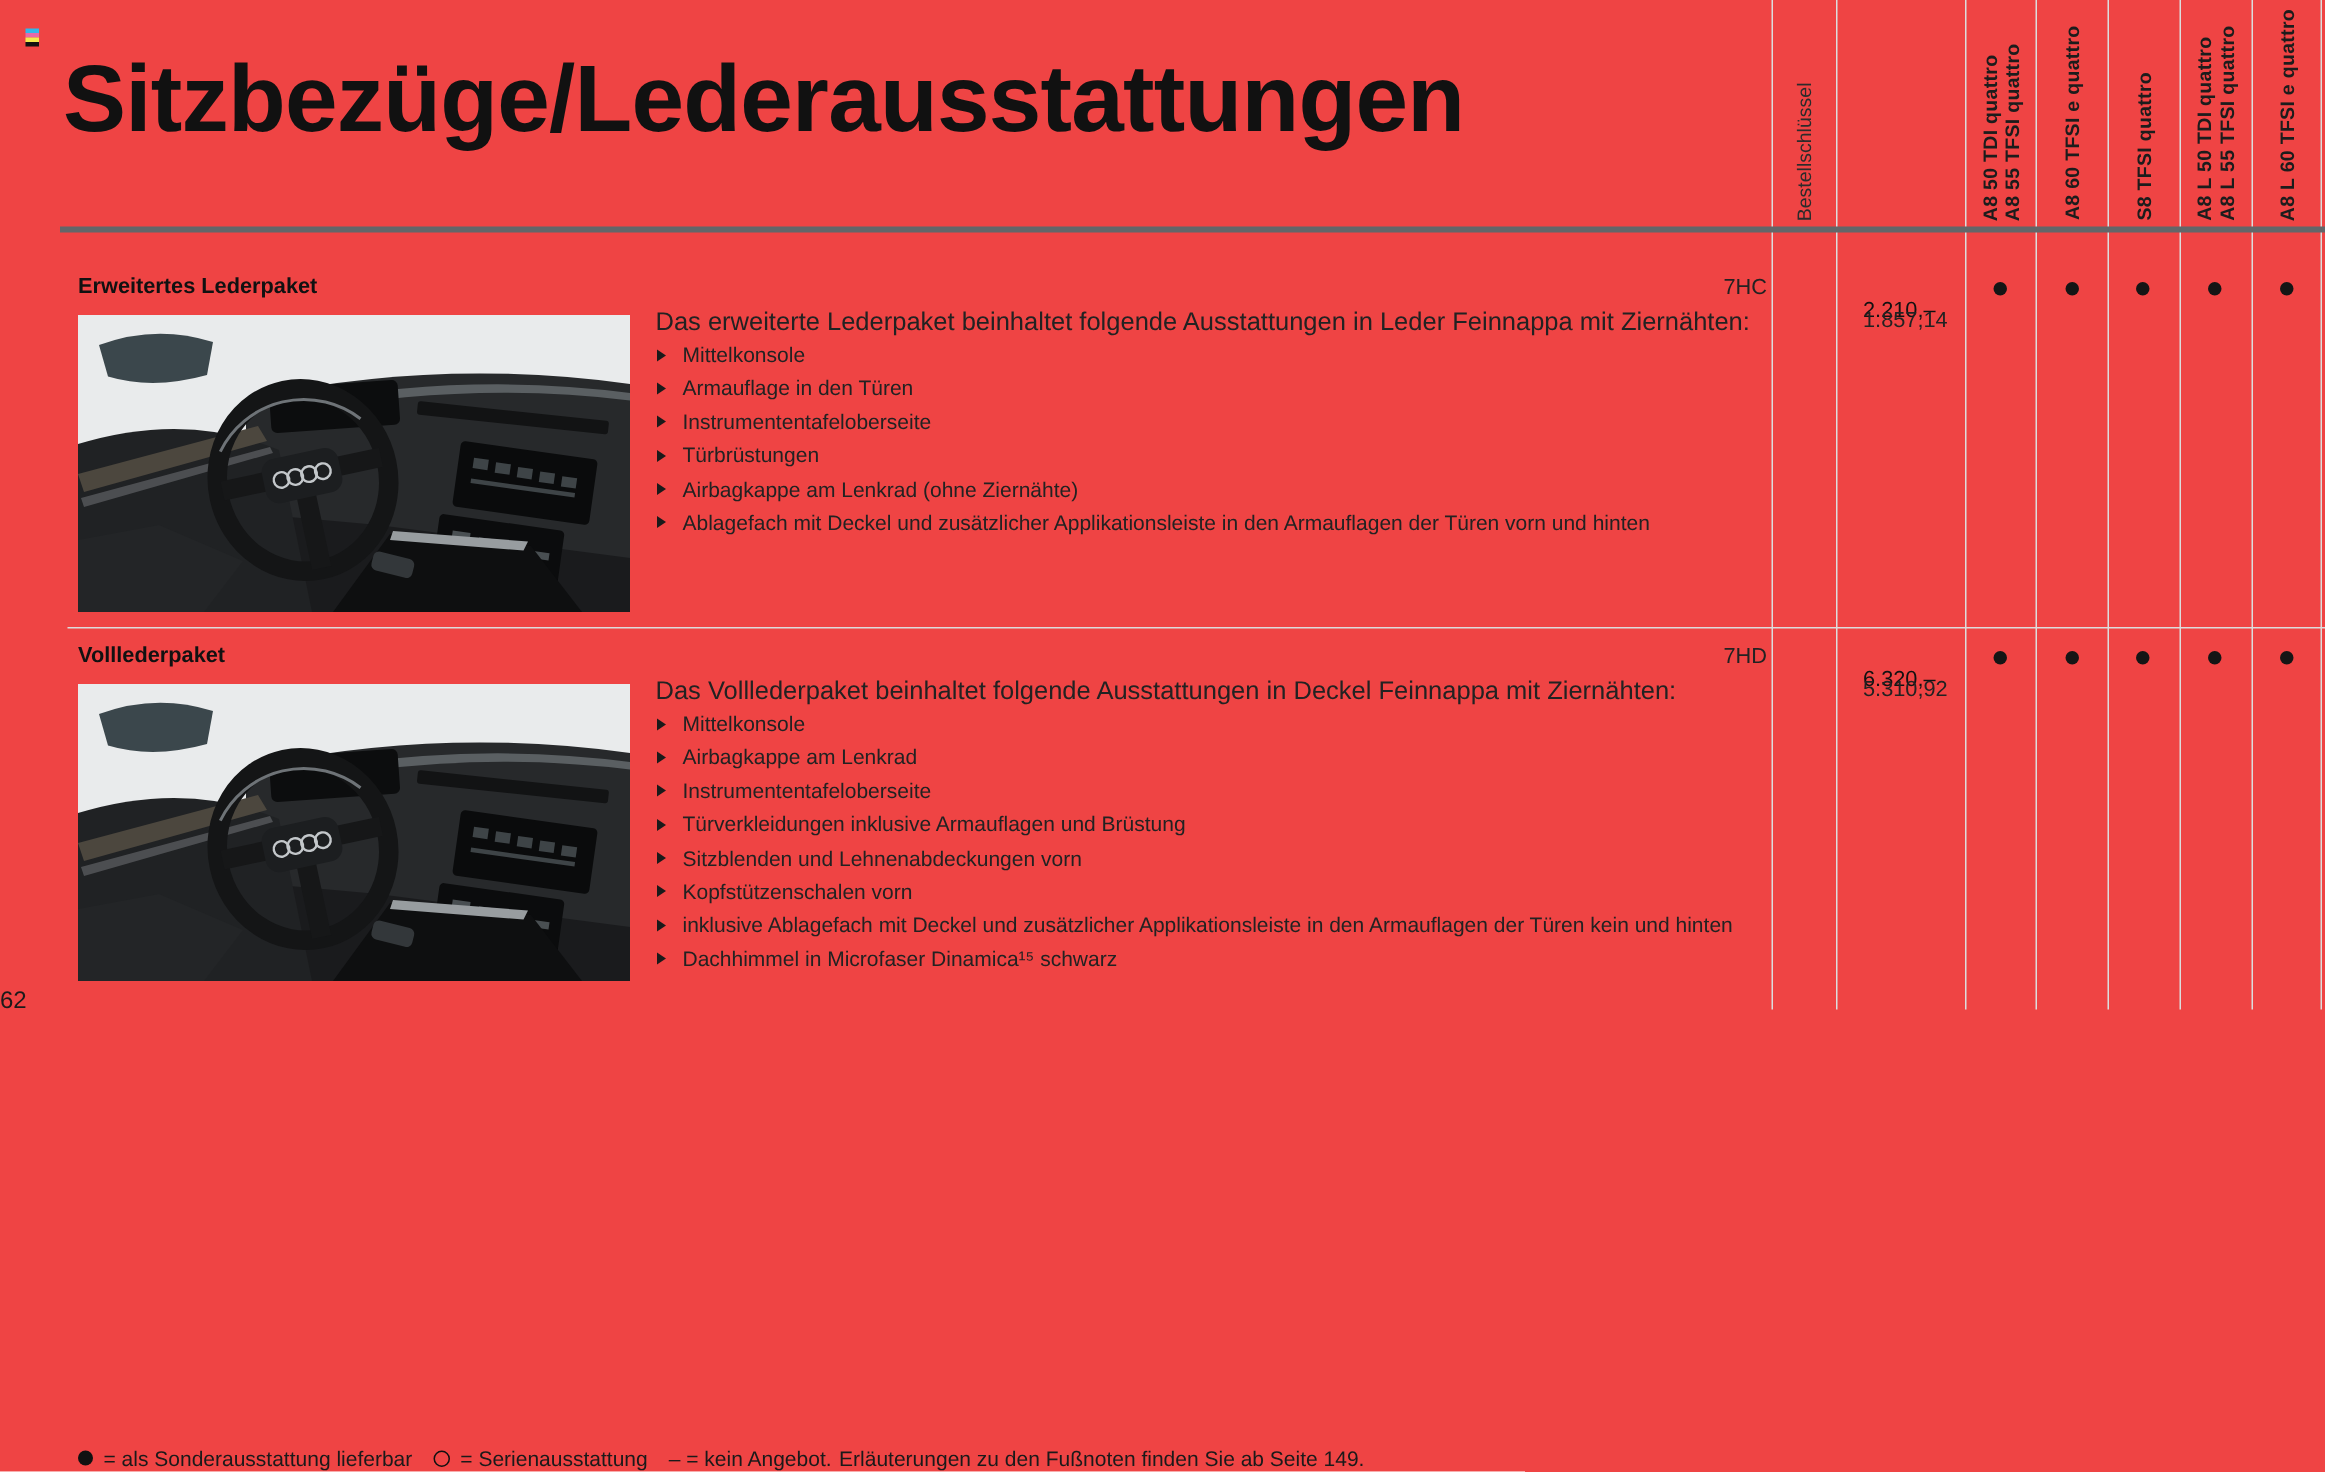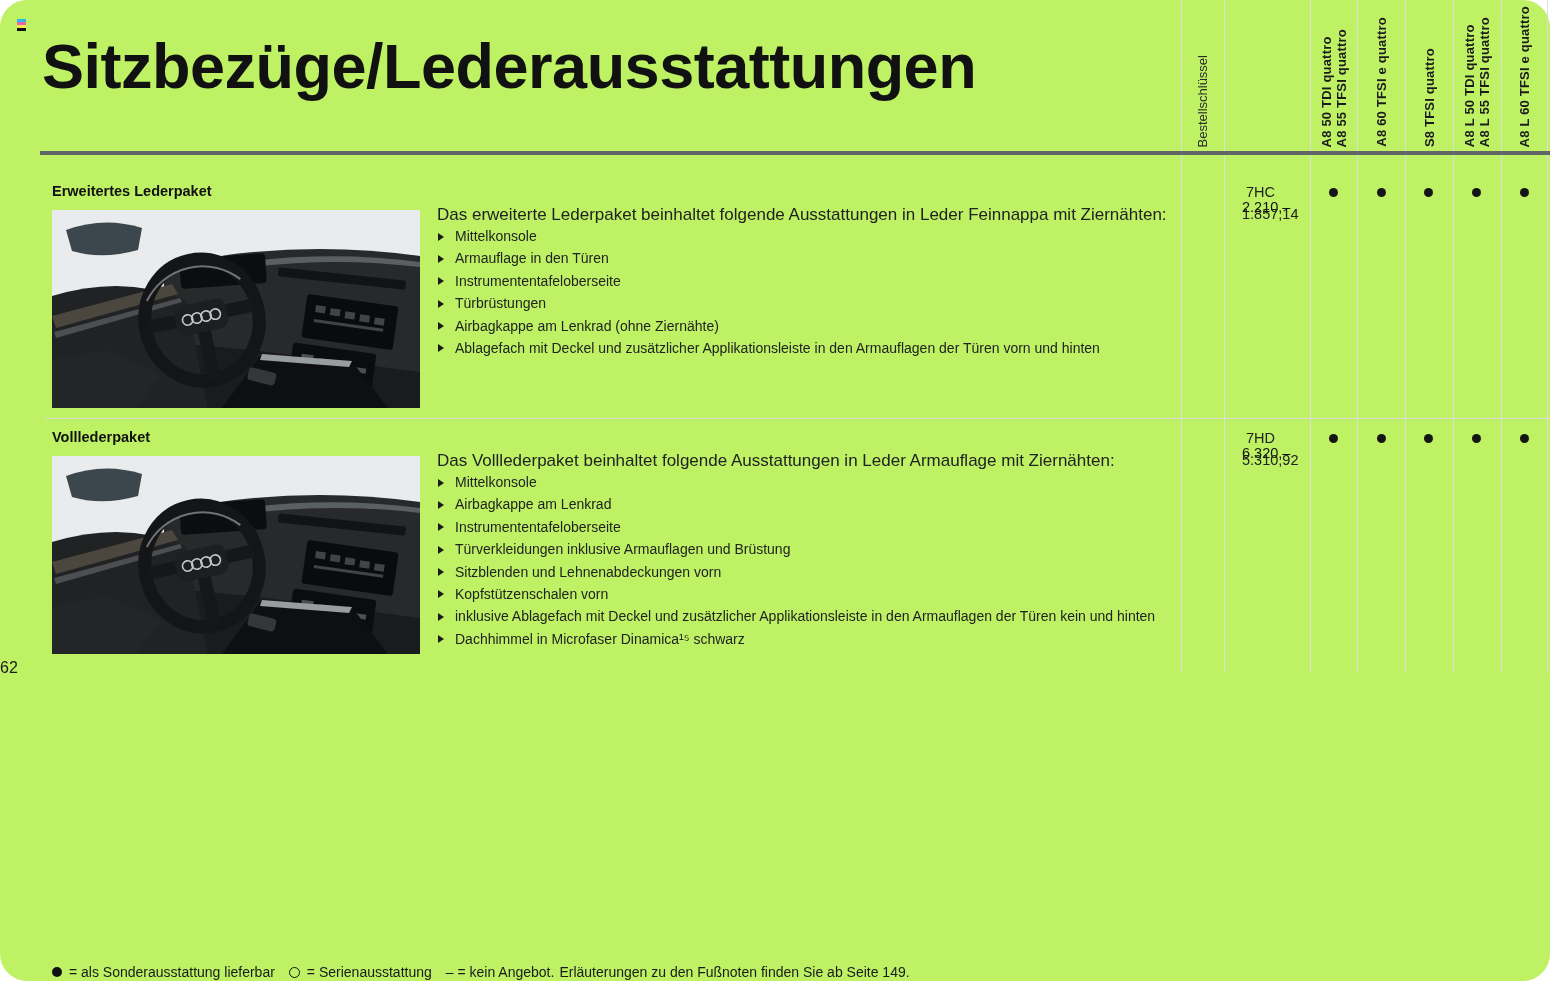--- a/index.html
+++ b/index.html
@@ -1,19 +1,19 @@
 <!DOCTYPE html>
 <html lang="de"><head>
 <meta charset="utf-8">
 <style>
   html,body{margin:0;padding:0;background:#ffffff;}
   body{width:1550px;height:981px;position:relative;overflow:hidden;
        font-family:"Liberation Sans",sans-serif;color:#1a1a1a;
        -webkit-font-smoothing:antialiased;}
-  #page{position:absolute;inset:0;background:#bef264;border-radius:27px;}
+  #page{position:absolute;inset:0;background:#ef4444;}
 
   
   .page-title{position:absolute;left:42px;top:-10px;font-size:63px;line-height:68px;
               font-weight:bold;letter-spacing:-0.5px;color:#111;white-space:nowrap;}
   .cmyk-mark{position:absolute;left:17px;top:19px;width:9px;}
   .cmyk-mark span{display:block;height:2.5px;margin-bottom:0.6px;}
 
   .header-rule{position:absolute;left:40px;top:151px;width:1510px;height:4px;background:#636669;z-index:5;}
   .row-sep{position:absolute;left:45px;top:418px;width:1505px;height:1px;background:#dcdcdc;z-index:4;}
 
@@ -43,21 +43,21 @@
   .row-1{top:424px;height:250px;}
   .row-title{position:absolute;left:52px;top:5px;font-size:14.5px;font-weight:bold;color:#111;}
   .row-image{position:absolute;left:52px;top:32px;width:368px;height:198px;overflow:hidden;}
   .row-image svg{display:block;}
   .row-intro{position:absolute;left:437px;top:27px;font-size:17px;white-space:nowrap;color:#222;}
   .row-bullets{position:absolute;left:437px;top:51px;margin:0;padding:0;list-style:none;}
   .row-bullets li{position:relative;padding-left:18px;margin:0 0 7.4px 0;font-size:14px;
                   line-height:15px;white-space:nowrap;color:#222;}
   .tri{position:absolute;left:1px;top:3.5px;width:0;height:0;
        border-left:6px solid #1a1a1a;border-top:4px solid transparent;border-bottom:4px solid transparent;}
-  .row-code{position:absolute;left:1239px;top:6px;width:43px;text-align:center;font-size:14.5px;color:#222;}
+  .row-code{position:absolute;left:1142px;top:6px;width:43px;text-align:center;font-size:14.5px;color:#222;}
   .row-price-incl{position:absolute;left:1242px;top:21px;font-size:14.5px;font-weight:normal;color:#111;}
   .row-price-excl{position:absolute;left:1242px;top:28px;font-size:14.5px;color:#222;}
   .avail-dot{position:absolute;top:10px;width:9px;height:9px;border-radius:50%;background:#151515;}
   .avail-col-0{left:1329px}.avail-col-1{left:1377px}.avail-col-2{left:1424px}
   .avail-col-3{left:1472px}.avail-col-4{left:1520px}
 
   
   .page-number{position:absolute;left:0;top:659px;font-size:16px;color:#1a1a1a;}
   .footer{position:absolute;left:52px;top:964px;font-size:14px;color:#1a1a1a;
           display:flex;align-items:center;white-space:nowrap;}
@@ -157,21 +157,21 @@
           <span class="avail-dot avail-col-4"></span>
         </div>
   </div>
       <div class="row row-1">
     <div class="row-title">Volllederpaket</div>
     <div class="row-image">
       <svg viewBox="0 0 368 198" width="368" height="198" preserveAspectRatio="none">
             <use href="#interior-art"></use>
           </svg>
     </div>
-    <div class="row-intro">Das Volllederpaket beinhaltet folgende Ausstattungen in Leder Armauflage mit Ziernähten:</div>
+    <div class="row-intro">Das Volllederpaket beinhaltet folgende Ausstattungen in Deckel Feinnappa mit Ziernähten:</div>
     <ul class="row-bullets">
           <li><span class="tri"></span><span>Mittelkonsole</span></li>
           <li><span class="tri"></span><span>Airbagkappe am Lenkrad</span></li>
           <li><span class="tri"></span><span>Instrumententafeloberseite</span></li>
           <li><span class="tri"></span><span>Türverkleidungen inklusive Armauflagen und Brüstung</span></li>
           <li><span class="tri"></span><span>Sitzblenden und Lehnenabdeckungen vorn</span></li>
           <li><span class="tri"></span><span>Kopfstützenschalen vorn</span></li>
           <li><span class="tri"></span><span>inklusive Ablagefach mit Deckel und zusätzlicher Applikationsleiste in den Armauflagen der Türen kein und hinten</span></li>
           <li><span class="tri"></span><span>Dachhimmel in Microfaser Dinamica¹⁵ schwarz</span></li>
         </ul>

